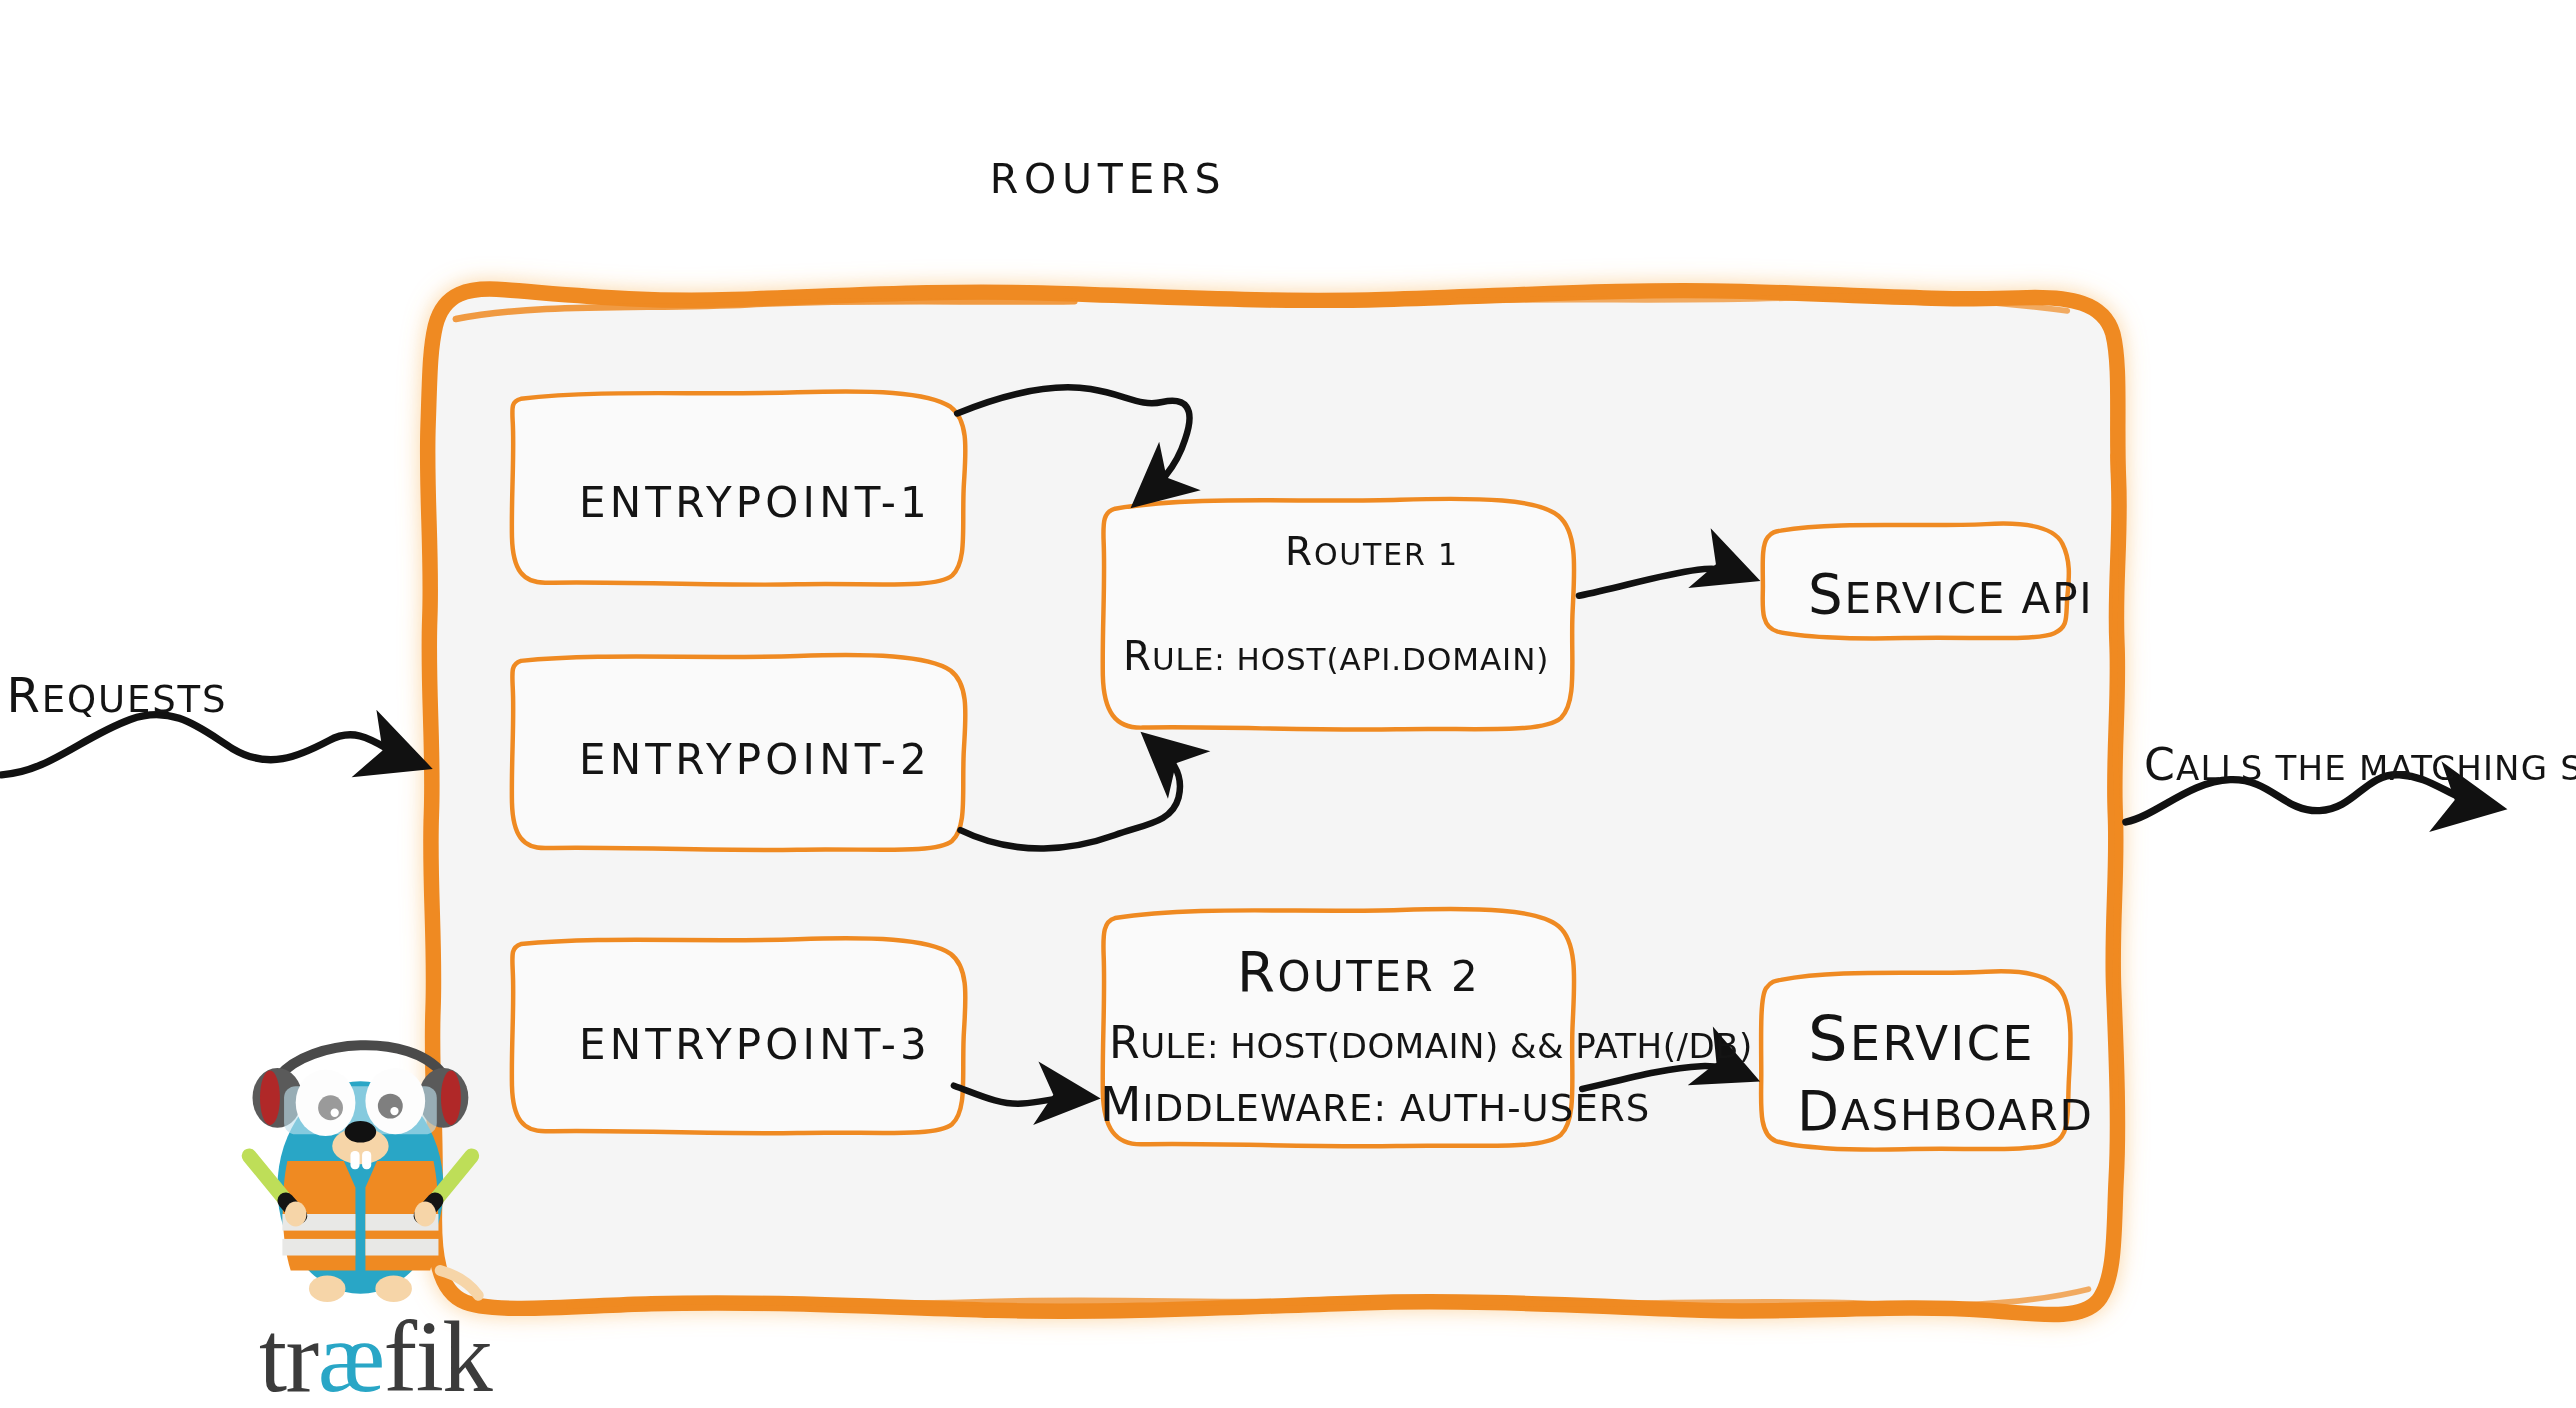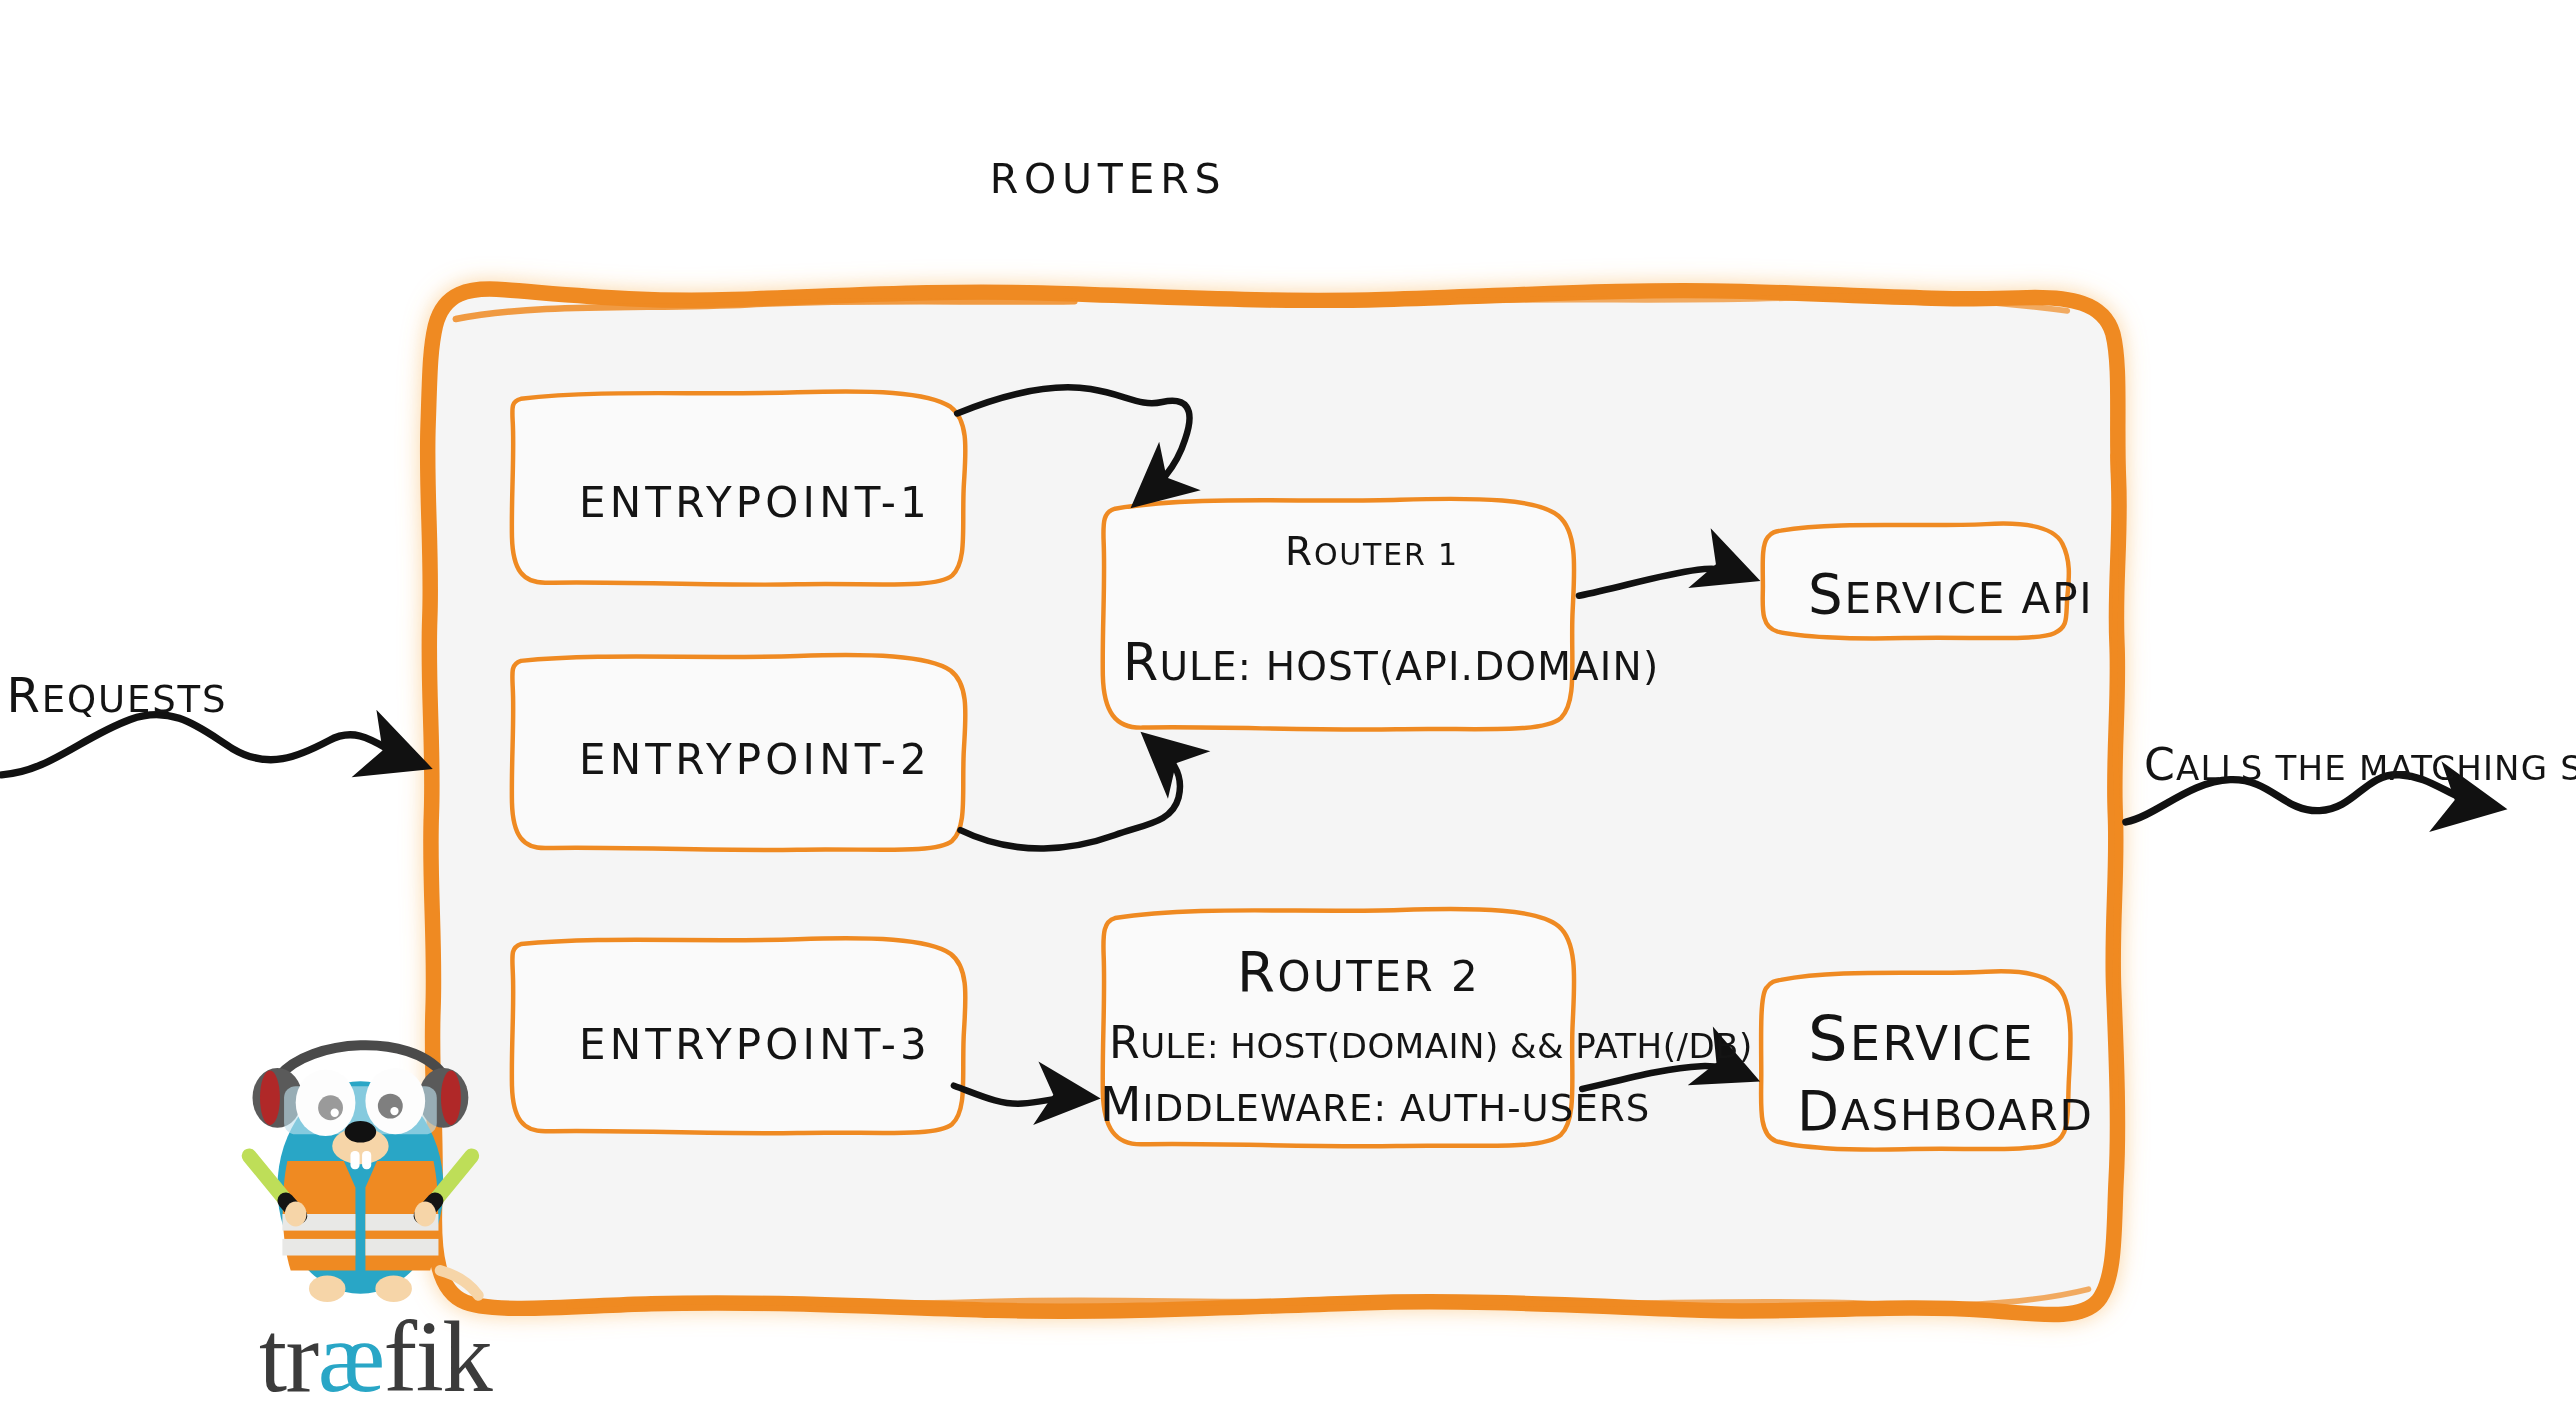--- a/index.html
+++ b/index.html
@@ -24,21 +24,21 @@
     color:#141414;
   }
   #title-inner{display:inline-block;}
 
   .ep-label{font-size:42px;letter-spacing:.10em;}
   #ep1-label{left:579px;top:470px;margin-top:8px;}
   #ep2-label{left:579px;top:735px;}
   #ep3-label{left:579px;top:1020px;}
 
   #r1-title{left:1285px;top:521px;font-size:30px;letter-spacing:.06em;margin-top:8px;}
-  #r1-rule{left:1123px;top:633px;font-size:39px;letter-spacing:.03em;}
+  #r1-rule{left:1123px;top:633px;font-size:31px;letter-spacing:.03em;}
 
   #r2-title{left:1237px;top:940px;font-size:42px;letter-spacing:.06em;}
   #r2-rule{left:1109px;top:1017px;font-size:34px;letter-spacing:.015em;}
   #r2-mw{left:1100px;top:1076px;font-size:37px;letter-spacing:.03em;}
 
   #svc-api{left:1808px;top:562px;font-size:42px;letter-spacing:.045em;}
   #svc-dash-1{left:1808px;top:1002px;font-size:48px;letter-spacing:.045em;}
   #svc-dash-2{left:1797px;top:1079px;font-size:42px;letter-spacing:.045em;}
 
   #requests-label{left:6.5px;top:667px;font-size:37px;letter-spacing:.05em;}

